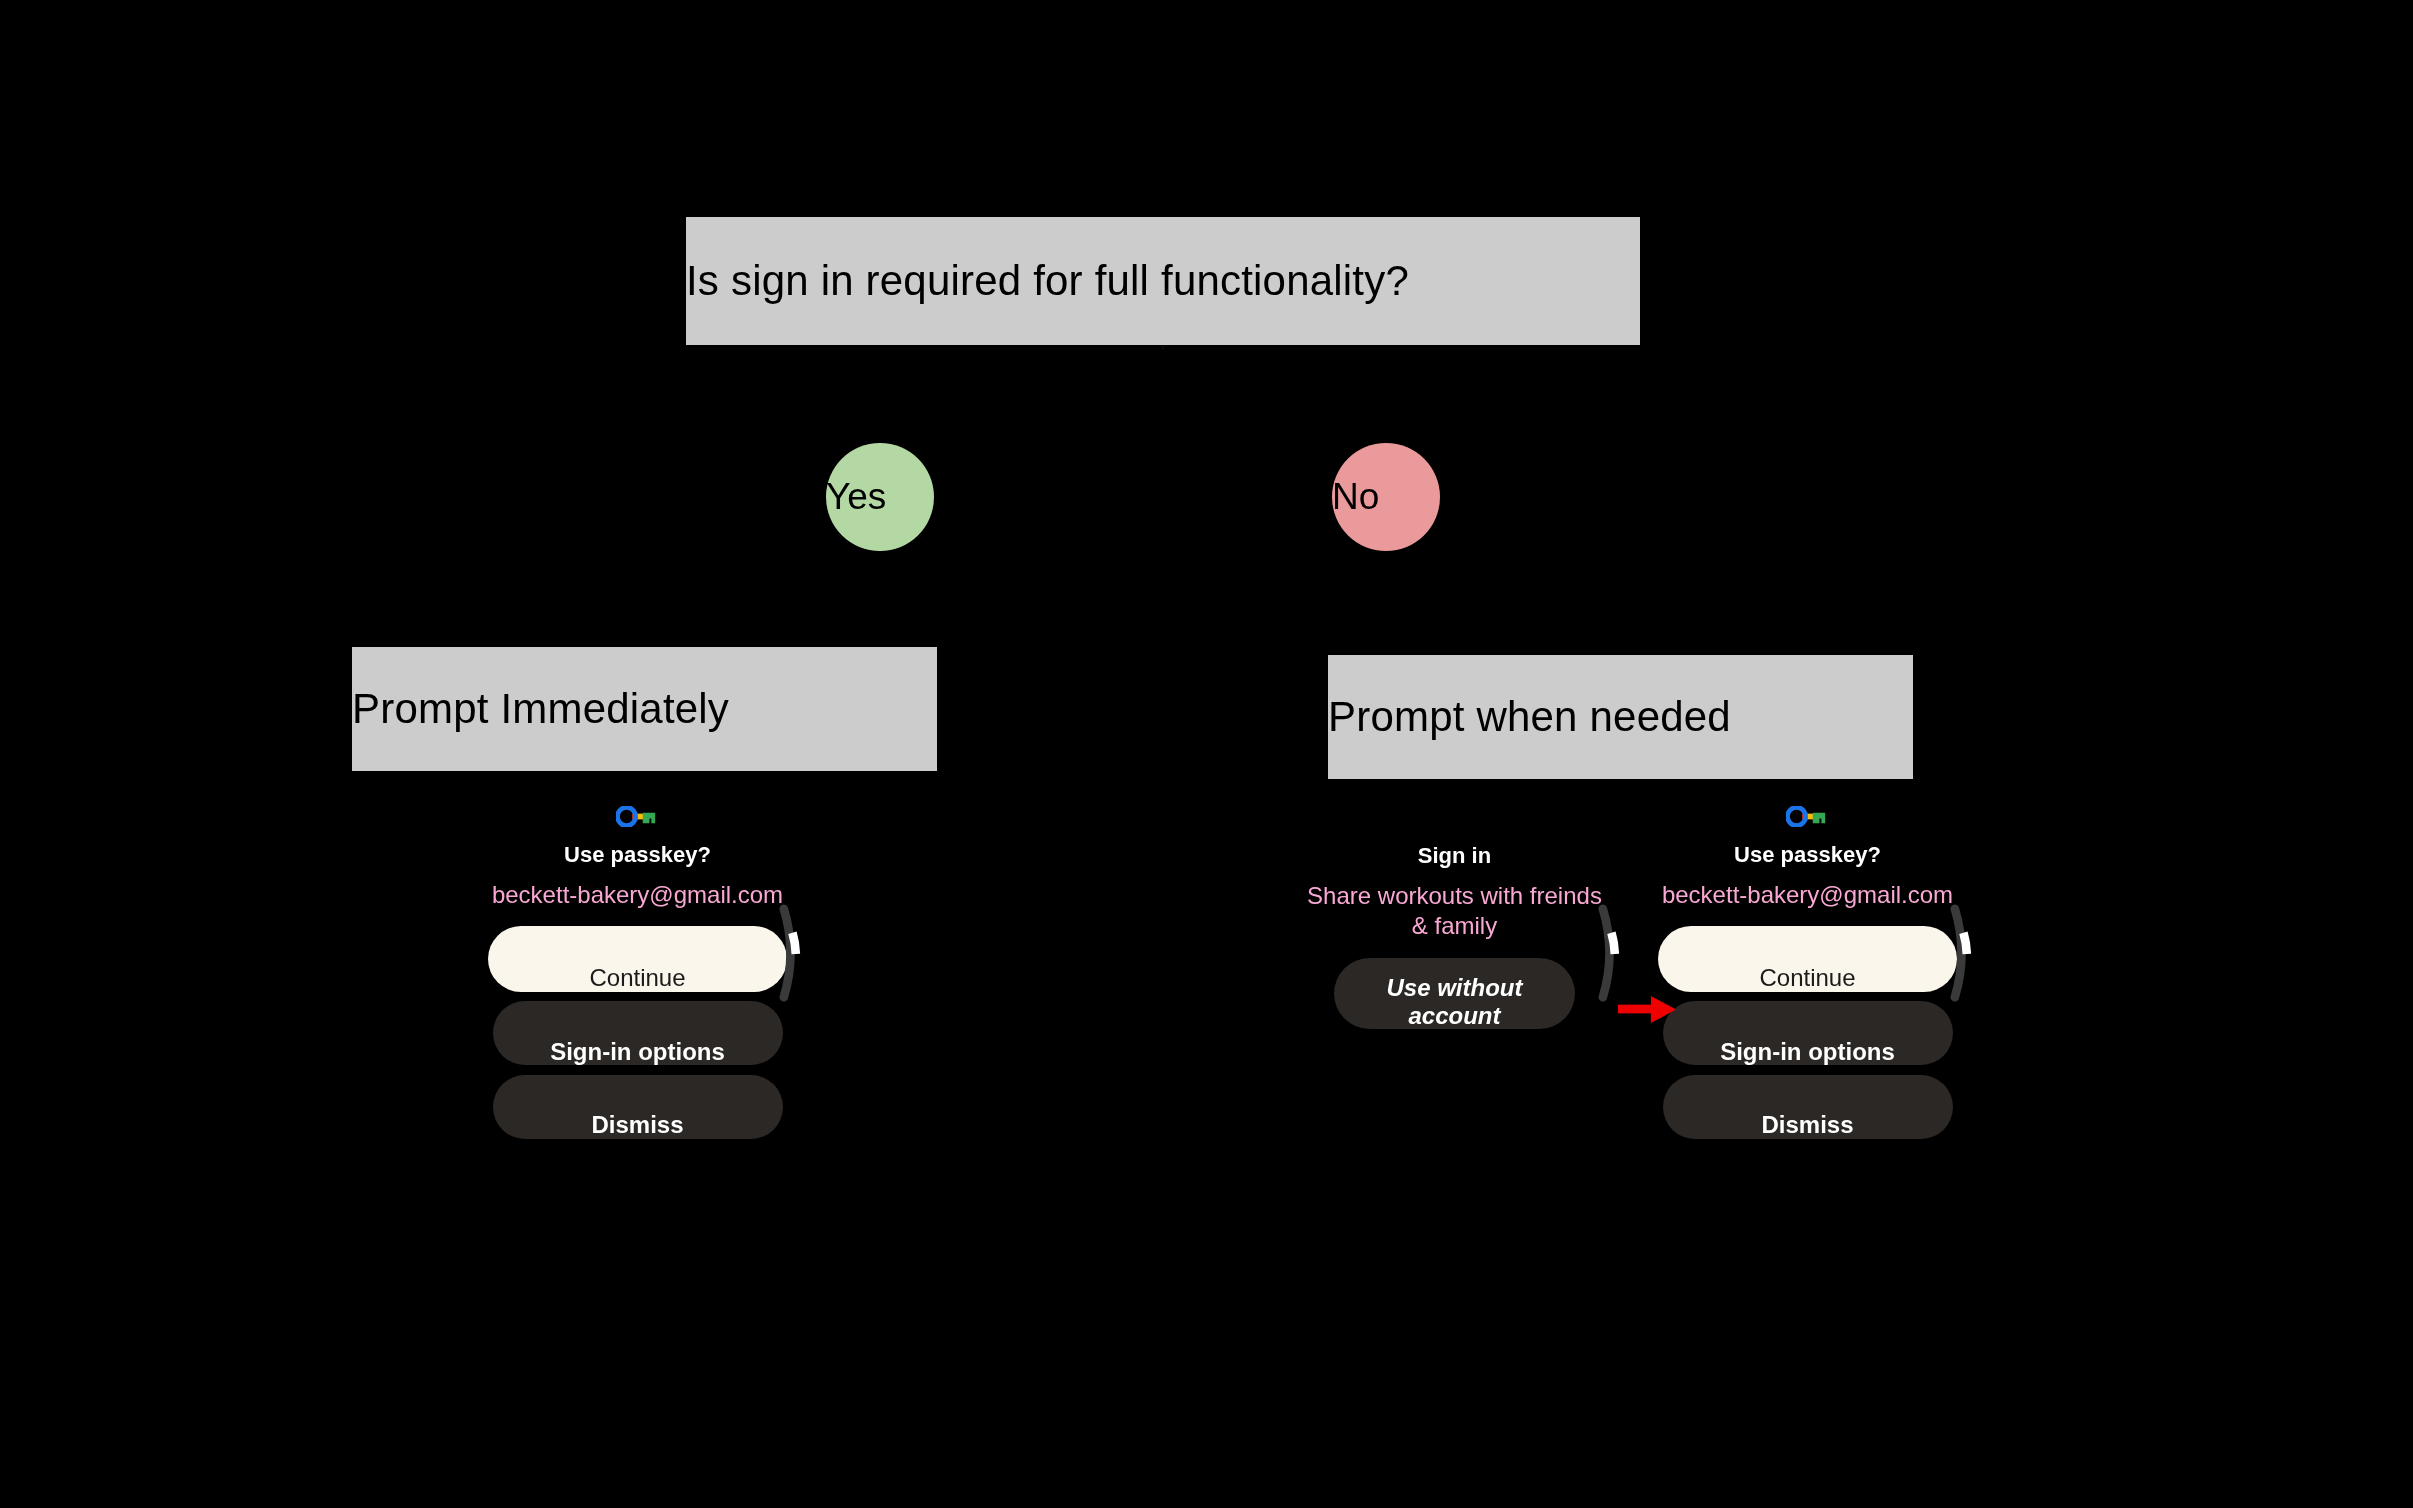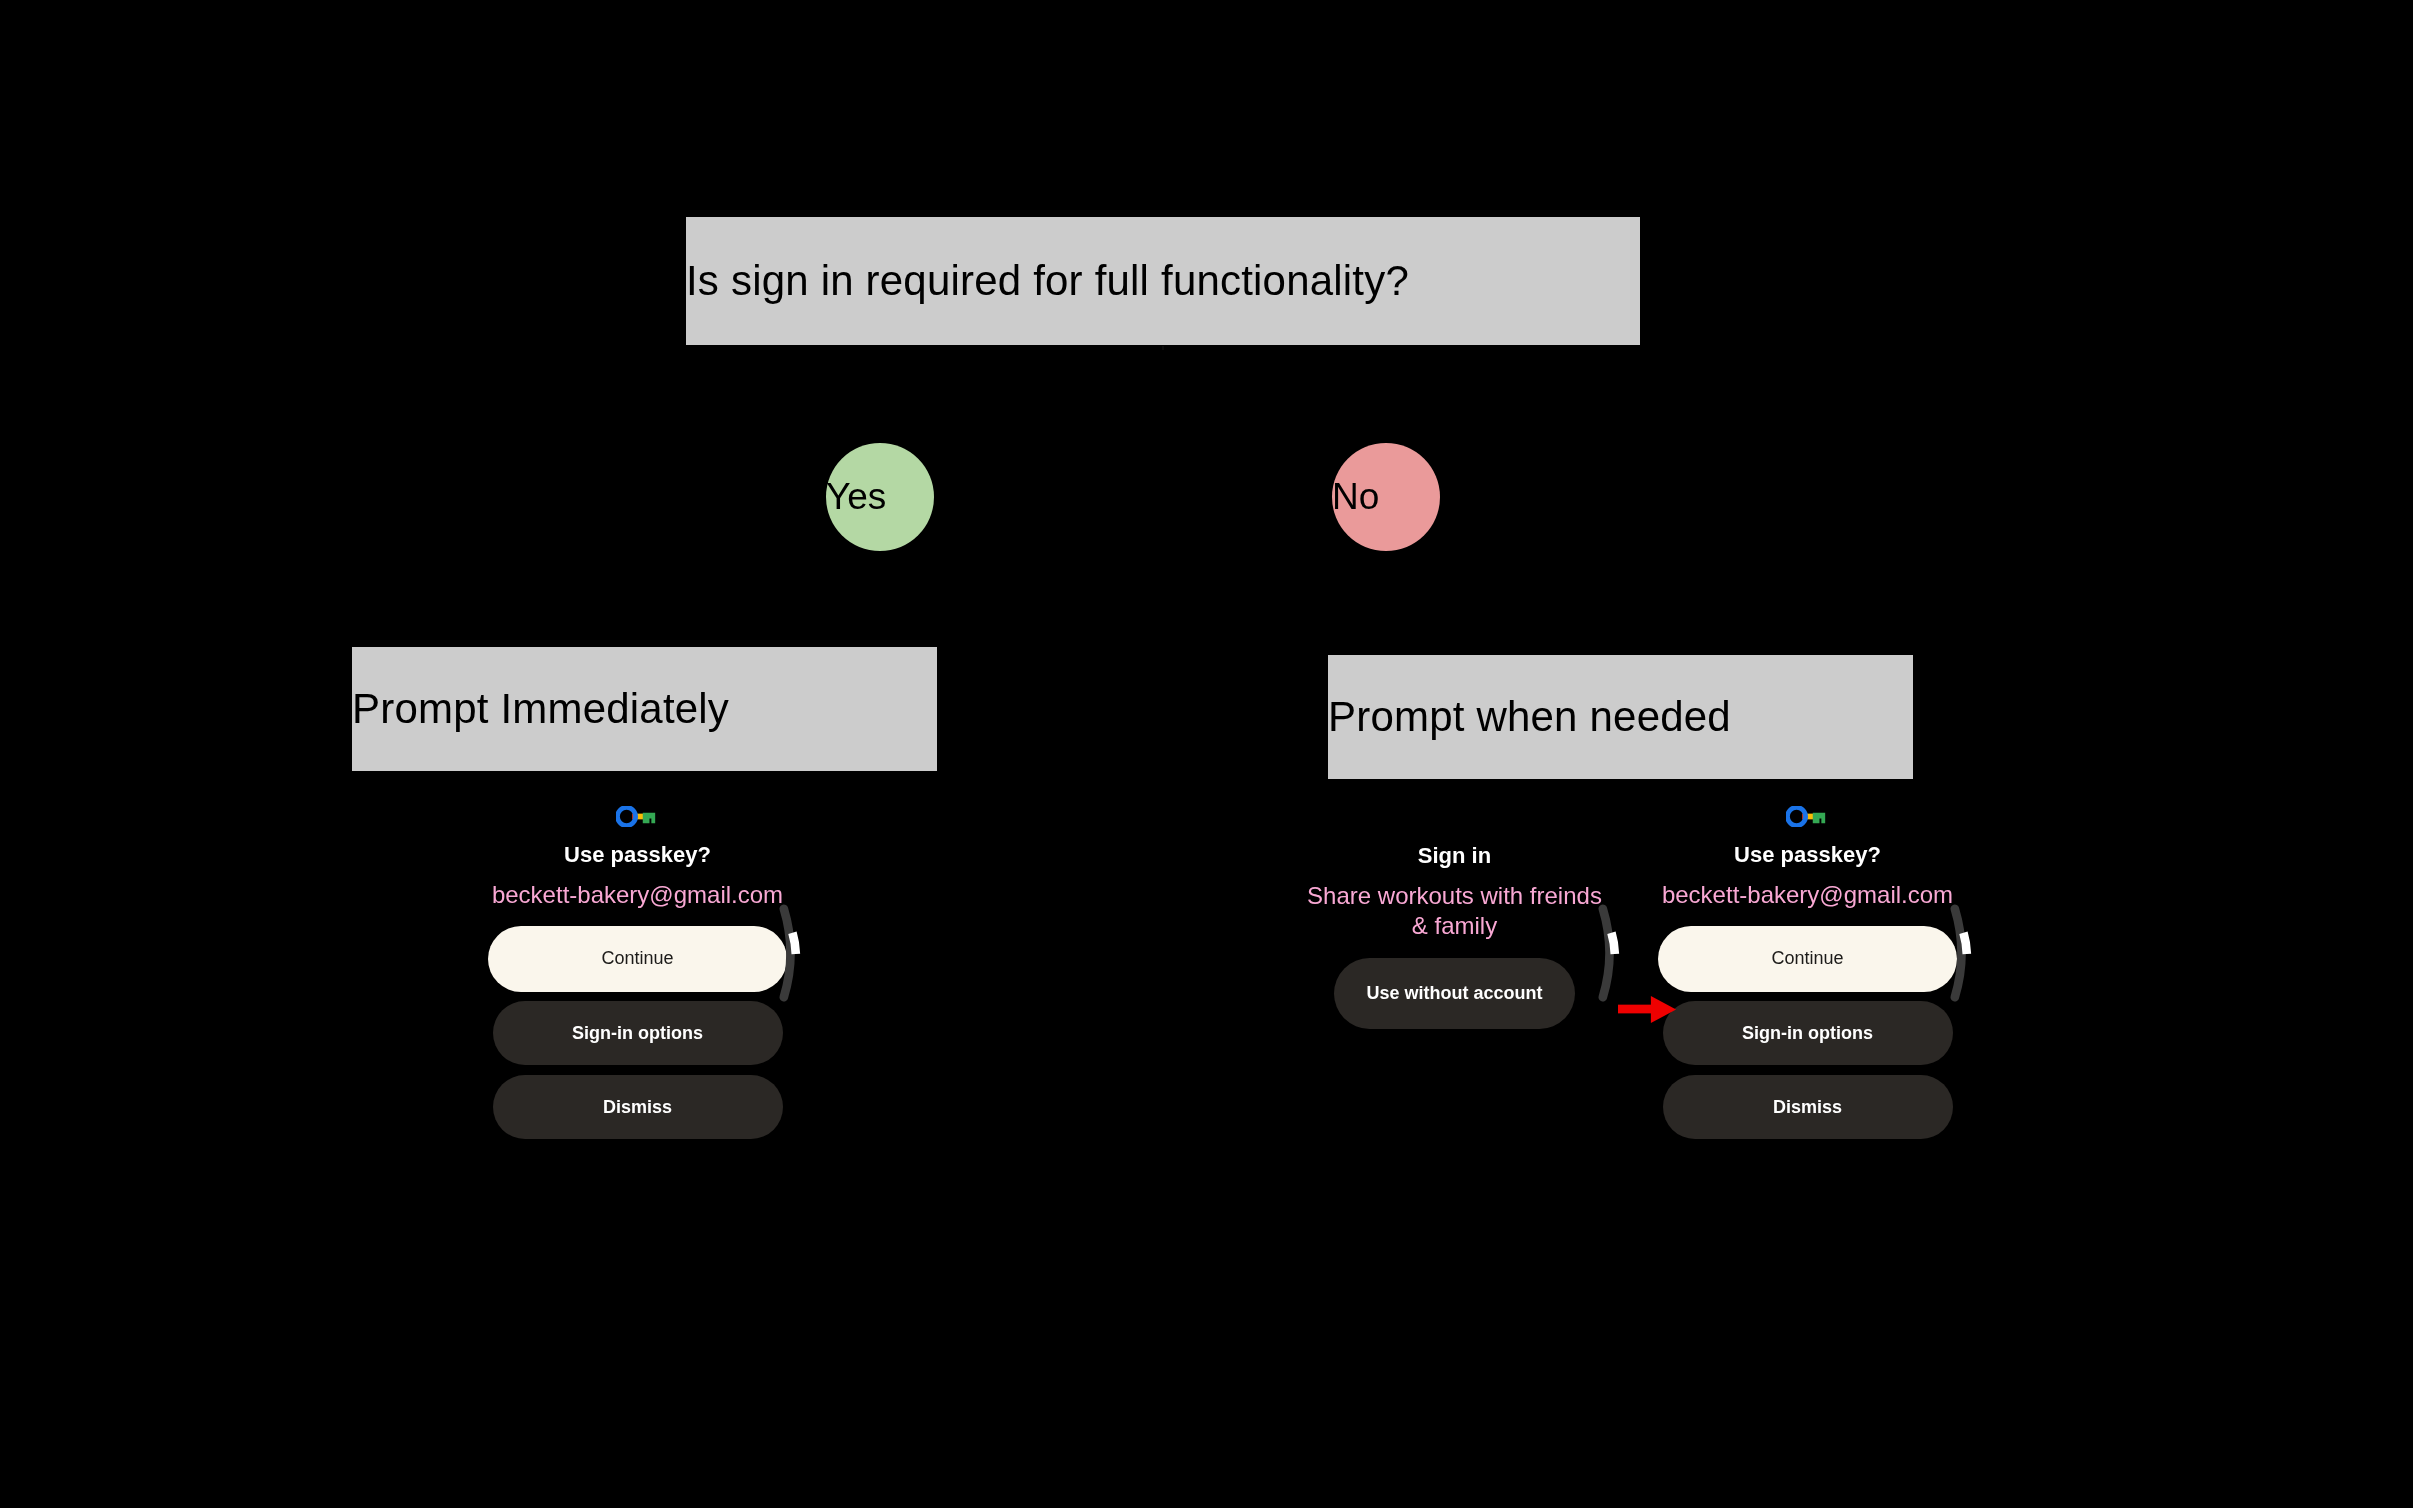--- a/index.html
+++ b/index.html
@@ -103,23 +103,23 @@
     line-height: 1.25;
     color: #f9a8d4;
     margin: 0 0 15.4px 0;
   }
 
   .wbtn {
     position: relative;
     border-radius: 46px;
     margin: 0 auto 9.7px auto;
     display: flex;
-    align-items: center;
+    align-items: flex-end;
     justify-content: center;
-    font-size: 18px;
+    font-size: 24px;
     line-height: 1.16;
     box-sizing: border-box;
     padding: 0 13.5px;
   }
   .wbtn-primary {
     background: #faf6ec;
     color: #1c1b19;
     font-weight: 400;
     width: 299px;
     height: 66px;
@@ -129,21 +129,21 @@
     color: #ffffff;
     font-weight: bold;
     width: 290px;
     height: 64px;
   }
   .wbtn-sm {
     width: 241px;
     height: 62px;
     font-weight: bold;
   }
-  .wbtn-tall { height: 71px; }
+  .wbtn-tall { height: 71px; font-style: italic; }
 
   .btn-avatar {
     position: absolute;
     right: 21px;
     top: 50%;
     transform: translateY(-50%);
     width: 39px;
     height: 39px;
     border-radius: 50%;
     background: #ea9a9a;

